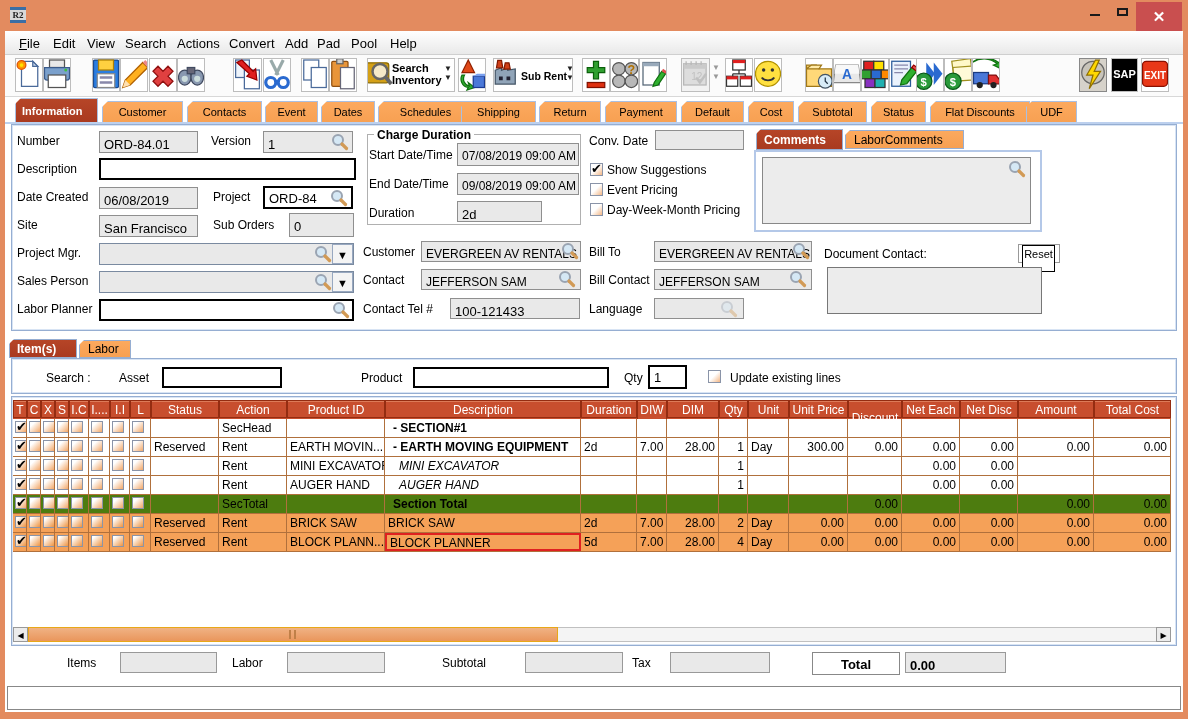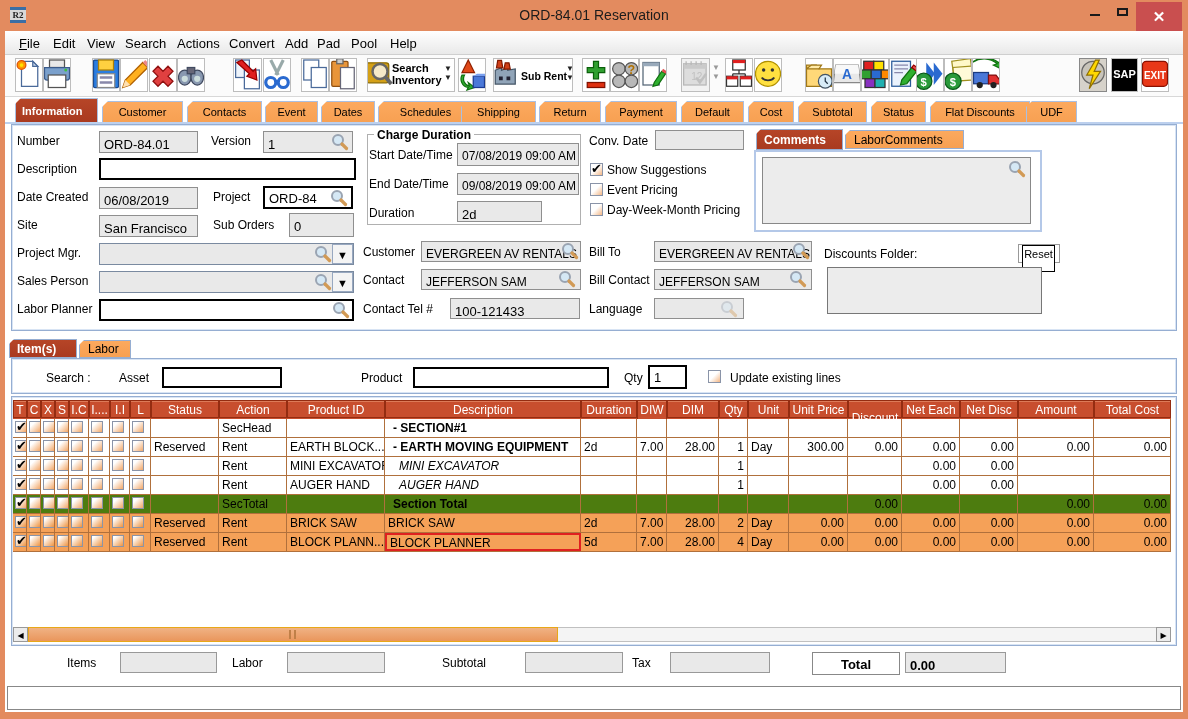--- a/index.html
+++ b/index.html
@@ -44,21 +44,20 @@
 
 
 .th { position:absolute; background:#c84e2e; color:#fff; font-size:12px; text-align:center; border:1px solid #942c11; box-shadow:inset 0 1px 0 #dd7a58; }
 .row { position:absolute; left:13px; width:1158px; height:19px; border-bottom:1px solid #b0703c; }
 .cell { position:absolute; top:0; height:18px; border-right:1px solid #b0703c; font-size:12px; padding:2px 3px 0 3px; white-space:nowrap; overflow:hidden; }
 </style>
 </head>
 <body>
 <div id="win">
   <div id="titlebar">
-    <div id="title">ORD-84.01 Reservation</div>
     <div id="appicon">R2</div>
     <div id="btnmin"></div>
     <div id="btnmax"></div>
     <div id="btnclose">✕</div>
   </div>
   <div id="client"></div>
   <div id="menubar">
     <span style="left:14px"><u>F</u>ile</span>
     <span style="left:48px">Edit</span>
     <span style="left:82px">View</span>
@@ -352,21 +351,21 @@
         <use href="#mag"></use>
       </svg>
 
     <div class="abs" style="left:756px;top:129px;width:87px;height:21px;background:linear-gradient(#b64527,#a93a20);border:1px solid #96aed2;clip-path:polygon(0 5px,5px 0,100% 0,100% 100%,0 100%);color:#fff;font-weight:bold;font-size:12px;padding:3px 0 0 7px;">Comments</div>
     <div class="abs" style="left:845px;top:130px;width:119px;height:19px;background:linear-gradient(#fca95e,#f7a052);border:1px solid #96aed2;clip-path:polygon(0 5px,5px 0,100% 0,100% 100%,0 100%);font-size:12px;padding:2px 0 0 8px;">LaborComments</div>
     <div class="abs" style="left:754px;top:150px;width:288px;height:82px;border:2px solid #b4c8e8;"></div>
     <div class="abs" style="left:762px;top:157px;width:269px;height:67px;background:#ececec;border:1px solid #888;"></div>
     <svg class="abs" style="left:1008px;top:160px;" width="18" height="18">
         <use href="#mag"></use>
       </svg>
-    <div class="lb" style="left:824px;top:247px;">Discounts Folder:</div>
+    <div class="lb" style="left:824px;top:247px;">Document Contact:</div>
     <div class="abs" style="left:1018px;top:244px;width:42px;height:19px;background:#fff;border:1px solid #999;"></div>
     <div class="abs" style="left:1022px;top:245px;width:33px;height:27px;background:#fff;border:1px solid #000;font-size:11px;text-align:center;padding-top:2px;">Reset</div>
     <div class="abs" style="left:827px;top:267px;width:215px;height:47px;background:#ececec;border:1px solid #777;"></div>
   </div>
   <div id="itemsarea">
     <div class="abs" style="left:9px;top:339px;width:68px;height:19px;background:linear-gradient(#b64527,#a93a20);border:1px solid #96aed2;clip-path:polygon(0 5px,5px 0,100% 0,100% 100%,0 100%);color:#fff;font-weight:bold;font-size:12px;padding:2px 0 0 7px;">Item(s)</div>
     <div class="abs" style="left:79px;top:340px;width:52px;height:18px;background:linear-gradient(#fca95e,#f7a052);border:1px solid #96aed2;clip-path:polygon(0 5px,5px 0,100% 0,100% 100%,0 100%);font-size:12px;padding:1px 0 0 8px;">Labor</div>
     <div class="panel" style="left:11px;top:358px;width:1166px;height:36px;border-color:#96aed2;box-shadow:inset 0 0 0 1px #d8e4f4;"></div>
     <div class="lb" style="left:46px;top:371px;">Search :</div>
     <div class="lb" style="left:119px;top:371px;">Asset</div>
@@ -463,21 +462,21 @@
           <div class="cb" style="left:2px;top:2px;width:12px;height:12px;background:linear-gradient(135deg,#ffffff 25%,#f2a768 100%);"></div>
         </div>
       <div class="cell" style="left:97px;width:20px;">
           <div class="cb" style="left:2px;top:2px;width:12px;height:12px;background:linear-gradient(135deg,#ffffff 25%,#f2a768 100%);"></div>
         </div>
       <div class="cell" style="left:117px;width:21px;">
           <div class="cb" style="left:2px;top:2px;width:12px;height:12px;background:linear-gradient(135deg,#ffffff 25%,#f2a768 100%);"></div>
         </div>
       <div class="cell" style="left:138px;width:68px;">Reserved</div>
       <div class="cell" style="left:206px;width:68px;">Rent</div>
-      <div class="cell" style="left:274px;width:98px;">EARTH BLOCK...</div>
+      <div class="cell" style="left:274px;width:98px;">EARTH MOVIN...</div>
       <div class="cell" style="left:372px;width:196px;font-weight:bold;padding-left:8px;">-  EARTH MOVING EQUIPMENT</div>
       <div class="cell" style="left:568px;width:56px;">2d</div>
       <div class="cell" style="left:624px;width:30px;text-align:right;">7.00</div>
       <div class="cell" style="left:654px;width:52px;text-align:right;">28.00</div>
       <div class="cell" style="left:706px;width:29px;text-align:right;">1</div>
       <div class="cell" style="left:735px;width:41px;">Day</div>
       <div class="cell" style="left:776px;width:59px;text-align:right;">300.00</div>
       <div class="cell" style="left:835px;width:54px;text-align:right;">0.00</div>
       <div class="cell" style="left:889px;width:58px;text-align:right;">0.00</div>
       <div class="cell" style="left:947px;width:58px;text-align:right;">0.00</div>

